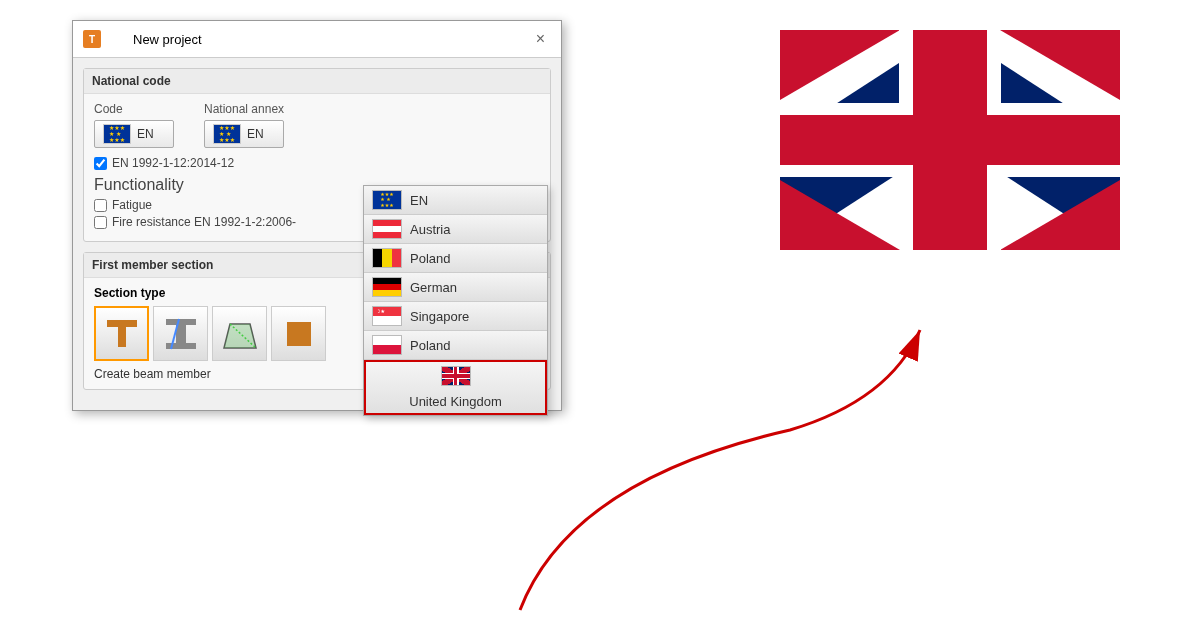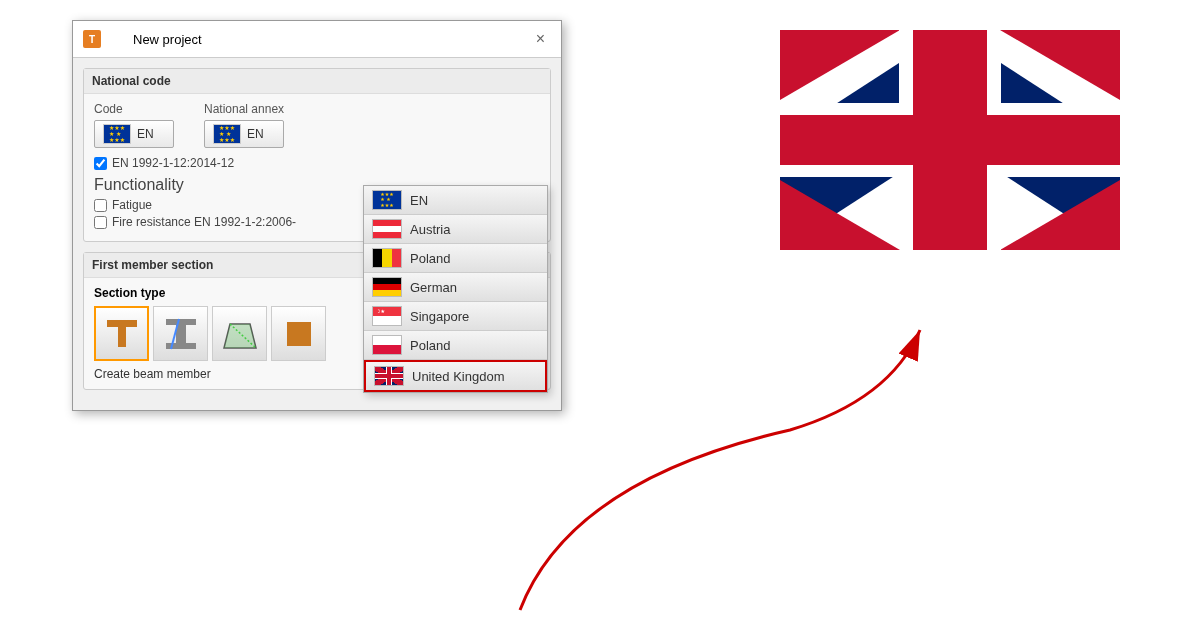--- a/index.html
+++ b/index.html
@@ -221,21 +221,21 @@
       align-items: center;
       gap: 8px;
       padding: 4px 8px;
       cursor: pointer;
       background: linear-gradient(to bottom, #f5f5f5, #e0e0e0);
       border-bottom: 1px solid #ccc;
       font-size: 13px;
       color: #333;
     }
 
-    .dropdown-item:last-child { border-bottom: none; }
+    .dropdown-item:last-child { border-bottom: none; flex-direction: column; }
 
     .dropdown-item.highlighted {
       border: 2px solid #cc0000;
       background: linear-gradient(to bottom, #f5f5f5, #e0e0e0);
     }
 
     .dropdown-flag {
       width: 30px;
       height: 20px;
       flex-shrink: 0;

